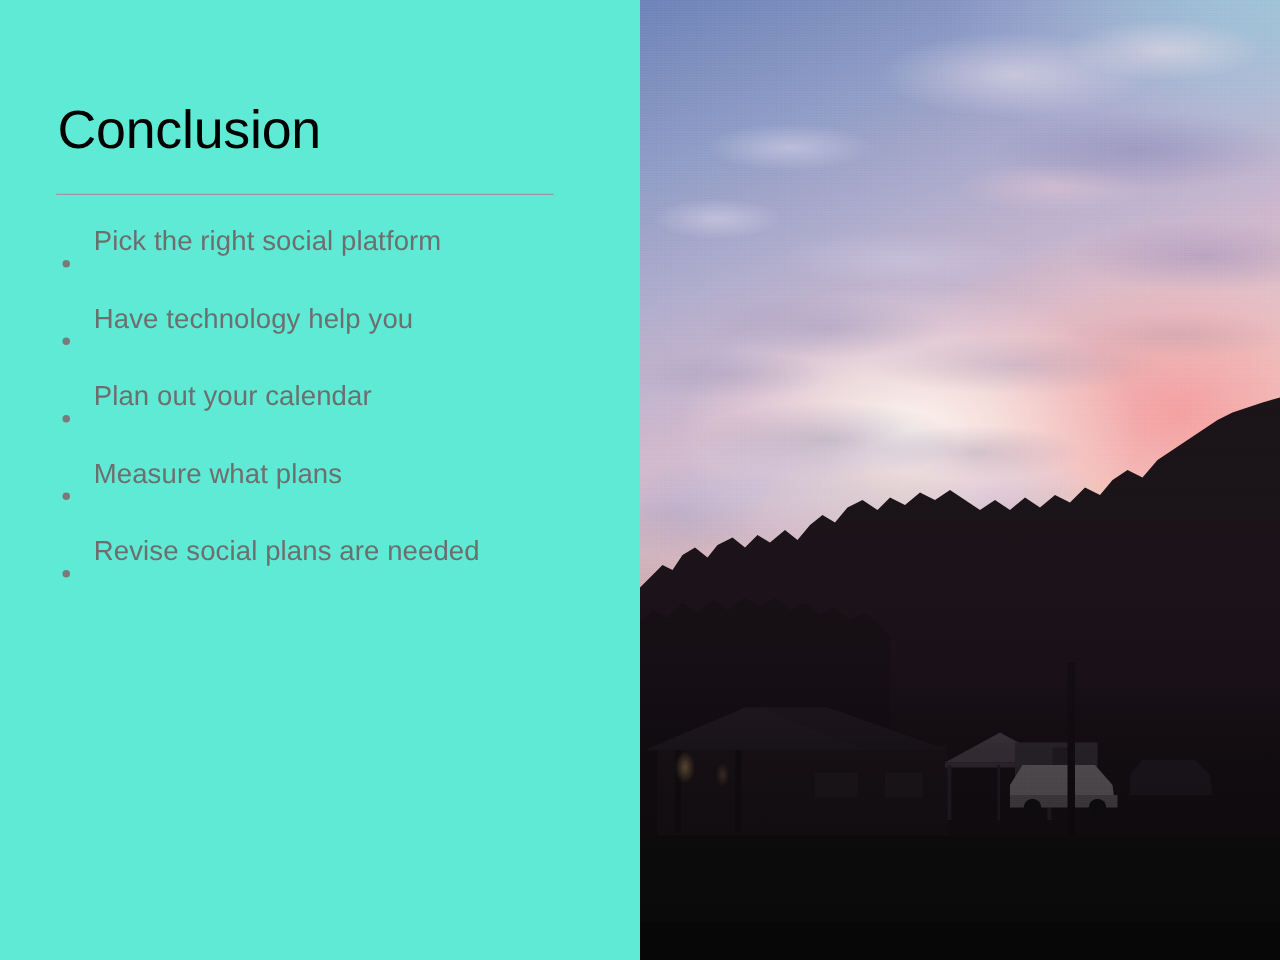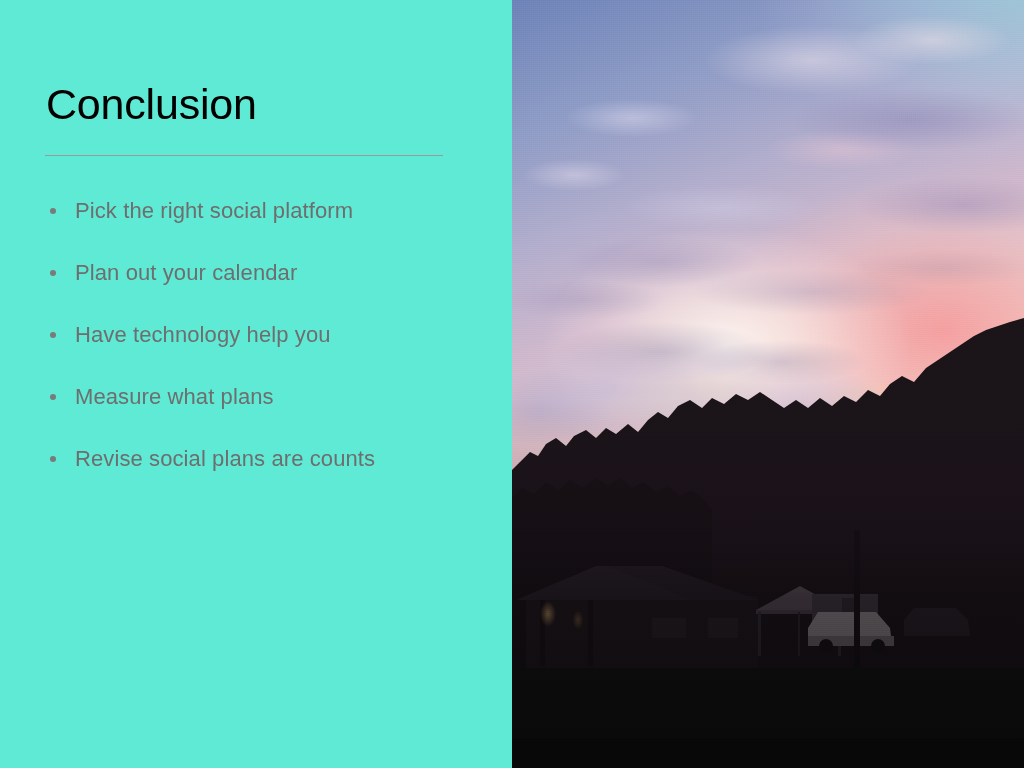--- a/index.html
+++ b/index.html
@@ -42,21 +42,21 @@
     position:absolute;
     left:45px; top:180px;
     width:460px;
     list-style:none;
   }
   .bullet-item {
     position:relative;
     height:62px;
     padding-left:30px;
     display:flex;
-    align-items:center;
+    align-items:flex-start;
     font-size:22px;
     font-weight:400;
     color:#6e6e6e;
     letter-spacing:0.1px;
     white-space:nowrap;
   }
   .bullet-item .dot {
     position:absolute;
     left:5px; top:50%;
     transform:translateY(-50%);
@@ -211,33 +211,33 @@
 
     <div class="title-rule"></div>
 
     <ul class="bullet-list">
       <li class="bullet-item">
         <span class="dot"></span>
         <span>Pick the right social platform</span>
       </li>
       <li class="bullet-item">
         <span class="dot"></span>
+        <span>Have technology help you</span>
+      </li>
+      <li class="bullet-item">
+        <span class="dot"></span>
         <span>Plan out your calendar</span>
       </li>
       <li class="bullet-item">
         <span class="dot"></span>
-        <span>Have technology help you</span>
-      </li>
-      <li class="bullet-item">
-        <span class="dot"></span>
         <span>Measure what plans</span>
       </li>
       <li class="bullet-item">
         <span class="dot"></span>
-        <span>Revise social plans are counts</span>
+        <span>Revise social plans are needed</span>
       </li>
     </ul>
   </div>
 
   <div class="photo">
     <div class="photo-layer sky-base"></div>
     <div class="photo-layer sky-teal"></div>
     <div class="photo-layer sky-pinkglow"></div>
     <div class="photo-layer sky-creamglow"></div>
     <div class="photo-layer sky-gold"></div>

